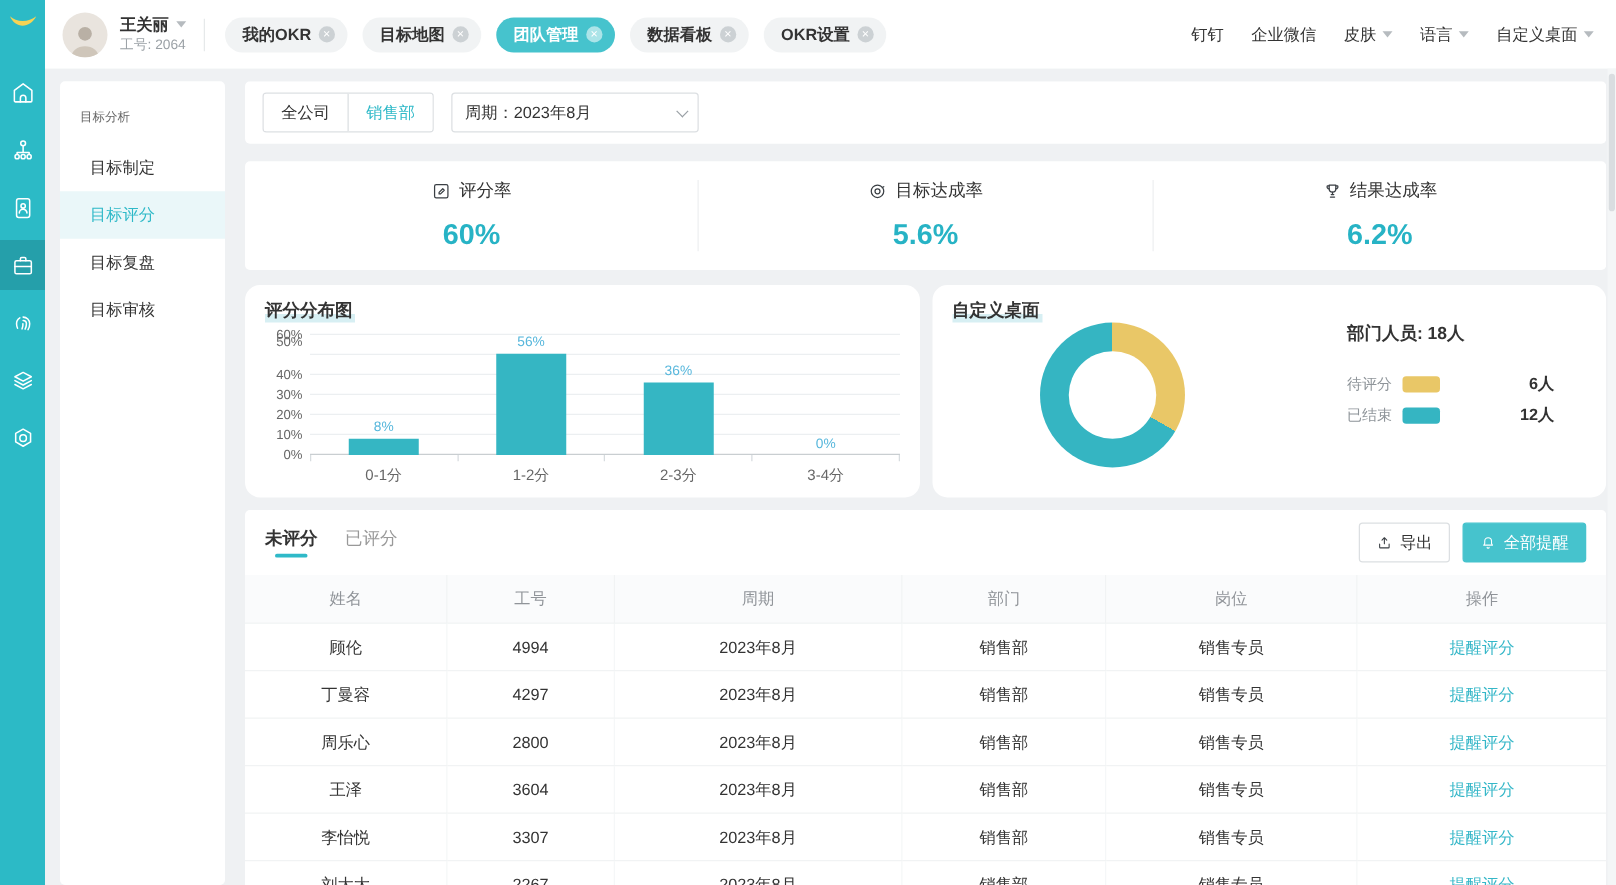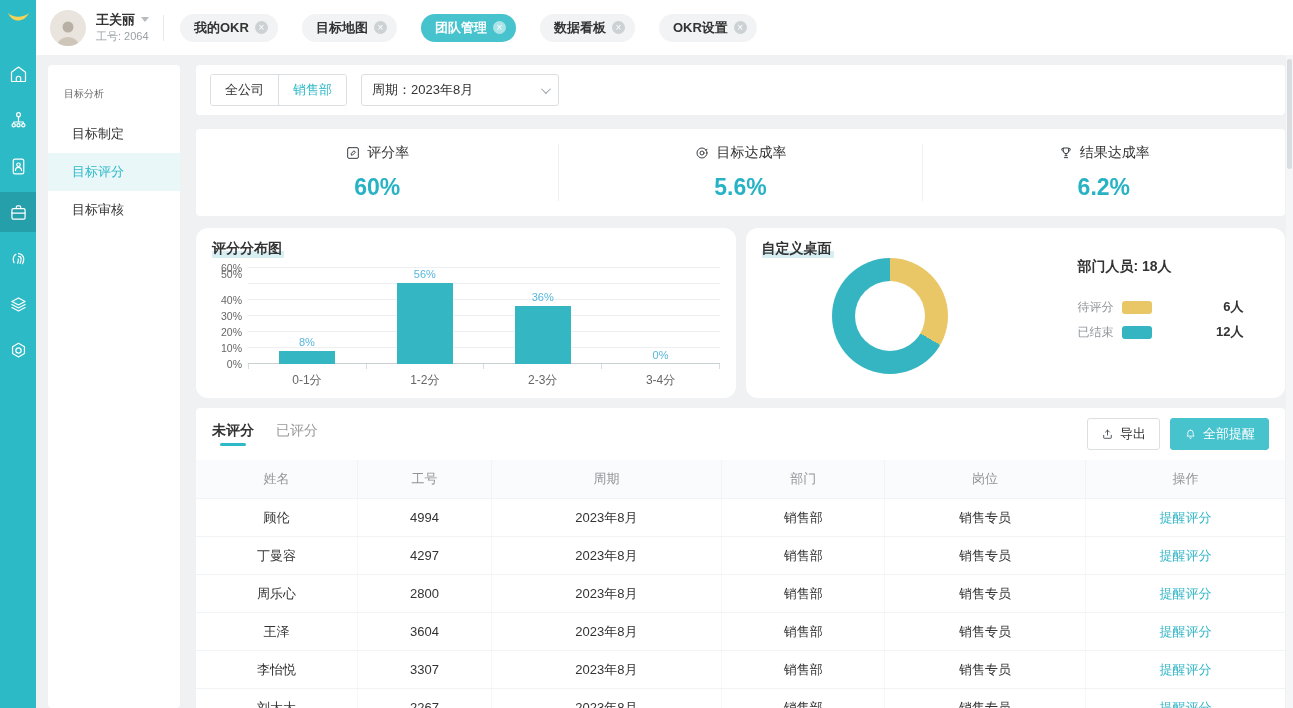--- a/index.html
+++ b/index.html
@@ -17,21 +17,21 @@
   .rail-item svg{ width:21px; height:21px; stroke:#fff; fill:none; stroke-width:1.4; stroke-linecap:round; stroke-linejoin:round;}
   
   .topbar{ position:absolute; left:36px; top:0; right:0; height:55px; background:#fff; display:flex; align-items:center; padding:0 18px 0 14px;}
   .avatar{ width:36px; height:36px; border-radius:50%; background:#e9e4de; overflow:hidden; flex:none; display:flex; align-items:flex-end; justify-content:center;}
   .avatar svg{ width:30px; height:30px;}
   .userblock{ margin-left:10px; line-height:1.25;}
   .username{ font-size:13px; font-weight:bold; color:#333; display:flex; align-items:center; gap:6px;}
   .caret{ width:0; height:0; border-left:4px solid transparent; border-right:4px solid transparent; border-top:5px solid #b6bbbf; display:inline-block;}
   .userno{ font-size:11px; color:#9aa0a5; margin-top:2px;}
   .vdiv{ width:1px; height:26px; background:#e6e9ea; margin:0 16px 0 14px;}
-  .tabs{ display:flex; gap:24px; align-items:center;}
+  .tabs{ display:flex; gap:12px; align-items:center;}
   .tab-pill{ background:#f1f3f4; border-radius:16px; height:28px; display:flex; align-items:center; gap:6px; padding:0 10px 0 14px; font-size:13px; font-weight:bold; color:#333; cursor:pointer;}
   .tab-pill.active{ background:var(--teal-btn); color:#fff;}
   .pill-close{ width:13px; height:13px; border-radius:50%; background:#ccd1d4; color:#fff; font-size:10px; line-height:13px; text-align:center; font-weight:normal;}
   .tab-pill.active .pill-close{ background:rgba(255,255,255,.55); color:#fff;}
   .topbar-right{ margin-left:auto; display:flex; align-items:center; gap:22px; font-size:13px; color:#333;}
   .menu-item{ display:flex; align-items:center; gap:5px; cursor:pointer;}
   
   .content{ position:absolute; left:36px; top:55px; right:0; bottom:0; background:#eff1f3; padding:10px 8px 0 12px; display:flex;}
   .submenu{ width:132px; background:#fff; flex:none; padding-top:22px; height:100%;}
   .submenu-title{ font-size:10px; color:#666; padding-left:16px; margin-bottom:14px;}
@@ -198,29 +198,50 @@
       </div>
       <div class="tab-pill">
         <span>数据看板</span>
         <span class="pill-close">×</span>
       </div>
       <div class="tab-pill">
         <span>OKR设置</span>
         <span class="pill-close">×</span>
       </div>
     </div>
+  <div class="topbar-right">
+      <div class="menu-item">
+        <span>钉钉</span>
+      </div>
+      <div class="menu-item">
+        <span>企业微信</span>
+      </div>
+      <div class="menu-item">
+        <span>皮肤</span>
+        <span class="caret"></span>
+      </div>
+      <div class="menu-item">
+        <span>语言</span>
+        <span class="caret"></span>
+      </div>
+      <div class="menu-item">
+        <span>自定义桌面</span>
+        <span class="caret"></span>
+      </div>
+    </div>
 </div>
 
 <div class="content">
 
   <div class="submenu card">
     <div class="submenu-title">目标分析</div>
     <div id="submenu-items">
         <div class="submenu-item">目标制定</div>
         <div class="submenu-item active">目标评分</div>
+        <div class="submenu-item">目标复盘</div>
         <div class="submenu-item">目标审核</div>
       </div>
   </div>
 
   <div class="main">
 
     <div class="card filter-card">
       <div class="seg" id="scope-seg">
           <div class="seg-btn">全公司</div>
           <div class="seg-btn selected">销售部</div>

